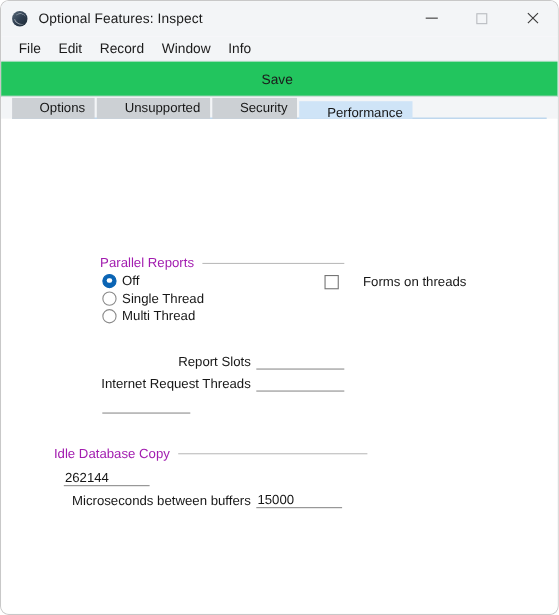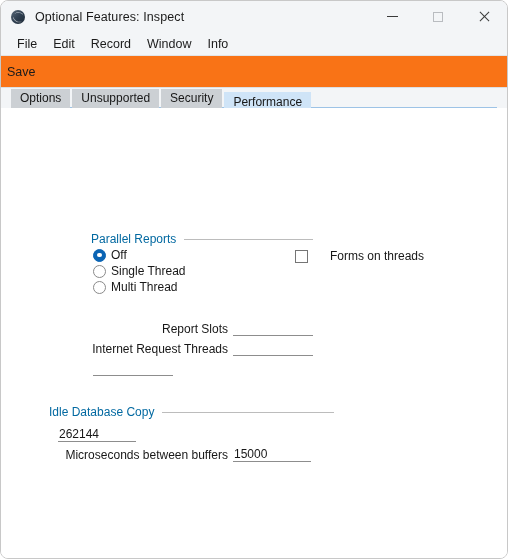--- a/index.html
+++ b/index.html
@@ -105,24 +105,24 @@
     font-size: 12.5px;
     color: #1b1b1b;
     padding: 2px 8px;
     cursor: default;
     white-space: nowrap;
   }
 
   
   .toolbar {
     height: 31px;
-    background: #f97316;
-    display: flex;
-    align-items: center;
-    justify-content: flex-start;
+    background: #22c55e;
+    display: flex;
+    align-items: center;
+    justify-content: center;
     padding-right: 4px;
     border-bottom: 1px solid #dcdfe3;
   }
   .save-btn {
     font-size: 12.5px;
     color: #1b1b1b;
     padding: 2px 6px;
     cursor: default;
   }
 
@@ -143,21 +143,21 @@
     right: 10px;
     bottom: 0;
     height: 1px;
     background: #9dc3e6;
   }
   .tab {
     position: relative;
     font-size: 12px;
     color: #171717;
     background: #ccd0d4;
-    padding: 2px 9px 2px 9px;
+    padding: 2px 9px 2px 25px;
     margin-right: 2px;
     line-height: 15px;
     height: 19px;
     box-sizing: border-box;
     cursor: default;
     white-space: nowrap;
     z-index: 1;
   }
   .tab.active {
     background: #cfe4f7;
@@ -170,21 +170,21 @@
     position: relative;
     background: #ffffff;
     height: 455px;
   }
 
   .group-header {
     position: absolute;
     display: flex;
     align-items: center;
     font-size: 12px;
-    color: #0369a1;
+    color: #a21caf;
     white-space: nowrap;
   }
   .group-header .rule {
     height: 1px;
     background: #bcbcbc;
     margin-left: 8px;
   }
 
   .radio-row {
     position: absolute;

